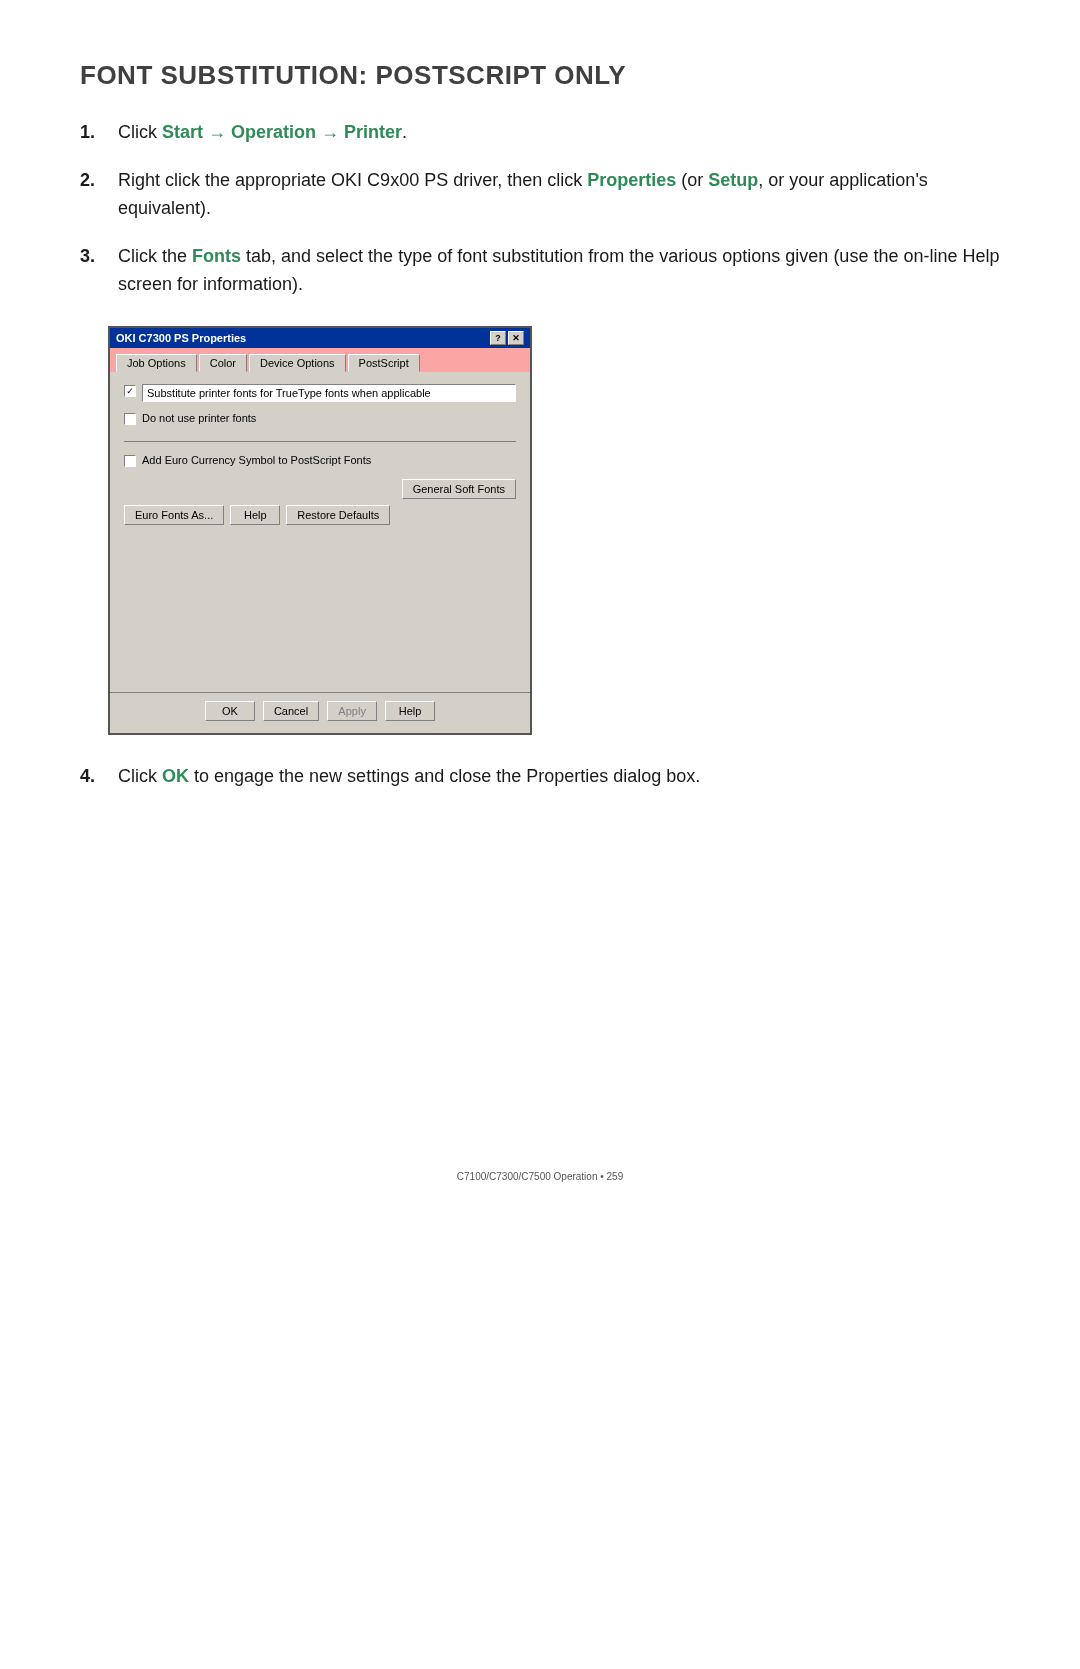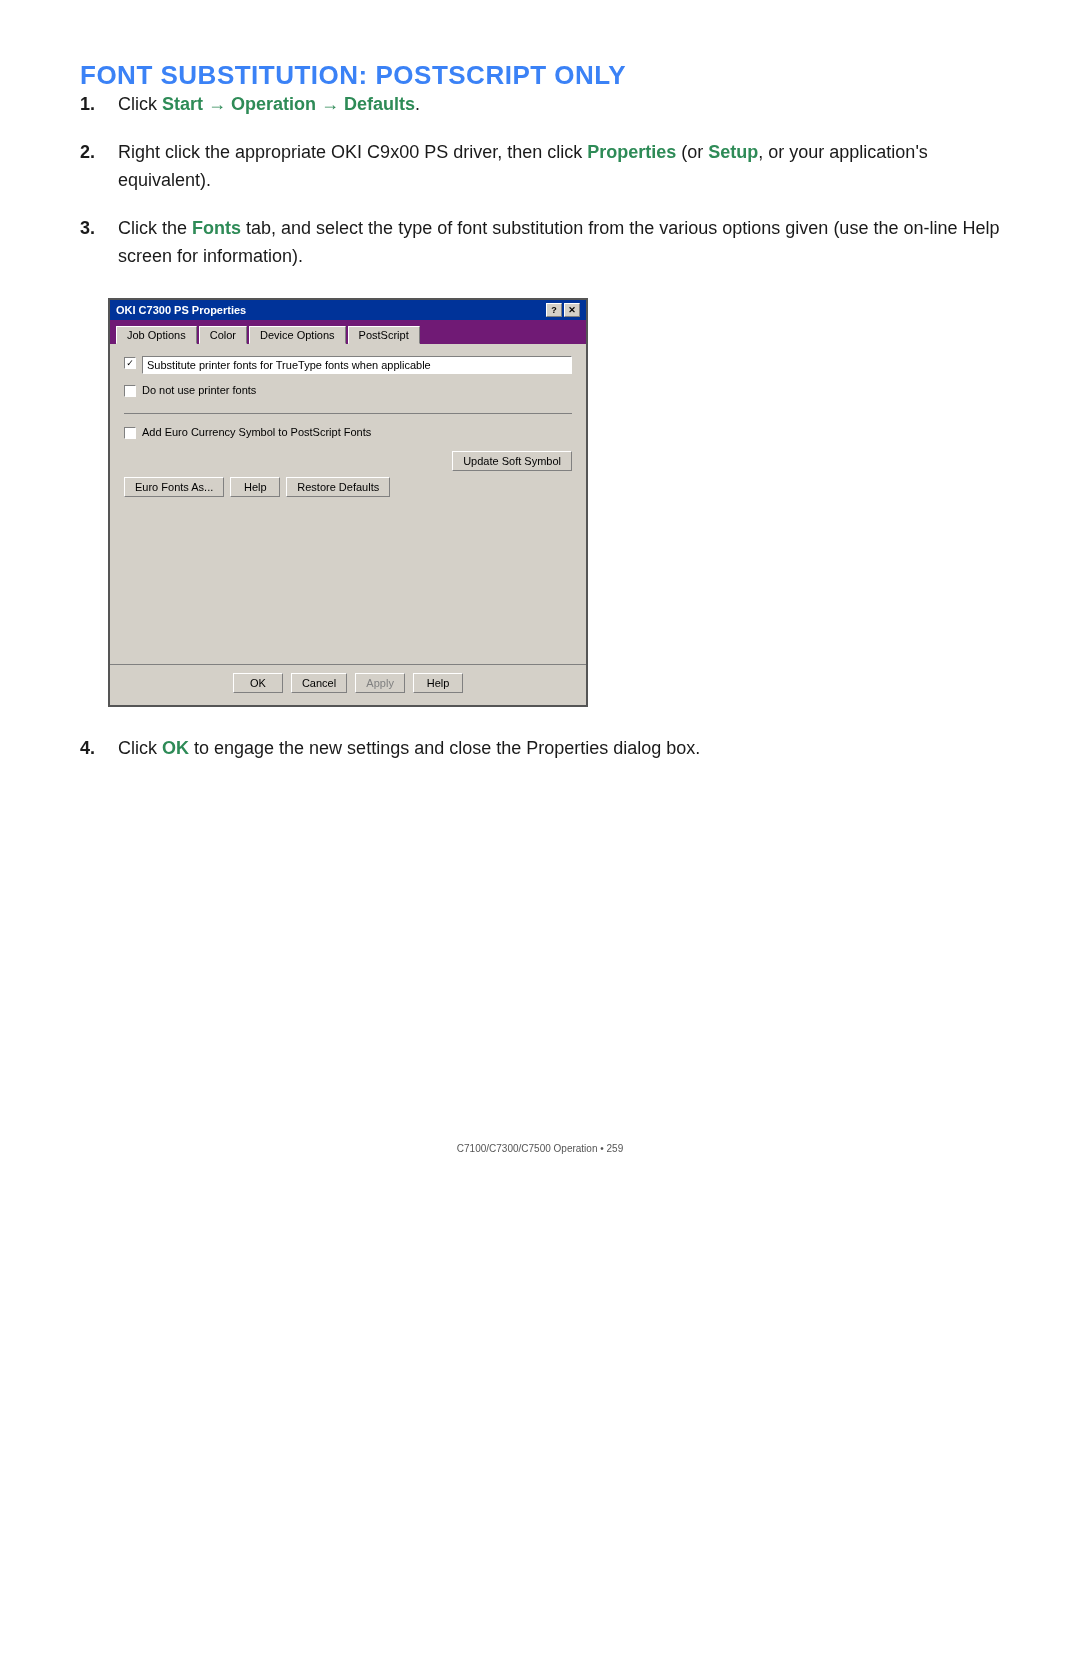--- a/index.html
+++ b/index.html
@@ -12,21 +12,22 @@
       font-size: 18px;
       color: #1a1a1a;
       padding: 60px 80px 60px 80px;
     }
 
     h1 {
       font-size: 26px;
       font-weight: 900;
       text-transform: uppercase;
       letter-spacing: 0.5px;
-      color: #3b82f6;
+      margin-bottom: 28px;
+      color: #404040;
     }
 
     .steps {
       list-style: none;
       padding: 0;
     }
 
     .steps li {
       display: flex;
       gap: 10px;
@@ -51,22 +52,22 @@
 
     .arrow {
       color: #2e8b57;
       font-weight: 700;
     }
 
     
     .dialog-container {
       margin: 28px 0 28px 28px;
       border: 2px solid #555;
-      width: 480px;
-      background: #701a75;
+      width: 424px;
+      background: #fca5a5;
       font-family: 'Arial', sans-serif;
       font-size: 11px;
       color: #000;
     }
 
     .dialog-titlebar {
       background: #003399;
       color: #fff;
       display: flex;
       align-items: center;
@@ -238,21 +239,21 @@
 </head>
 <body>
 
 <h1>FONT SUBSTITUTION: POSTSCRIPT ONLY</h1>
 
 <ol class="steps">
 
   <li>
     <span class="step-number">1.</span>
     <span class="step-content">
-      <span>Click </span><span class="green-link">Start</span><span class="arrow"> → </span><span class="green-link">Operation</span><span class="arrow"> → </span><span class="green-link">Defaults</span><span>.</span>
+      <span>Click </span><span class="green-link">Start</span><span class="arrow"> → </span><span class="green-link">Operation</span><span class="arrow"> → </span><span class="green-link">Printer</span><span>.</span>
     </span>
   </li>
 
   <li>
     <span class="step-number">2.</span>
     <span class="step-content">
       <span>Right click the appropriate OKI C9x00 PS driver, then click </span><span class="green-link">Properties</span><span> (or </span><span class="green-link">Setup</span><span>, or your application's equivalent).</span>
     </span>
   </li>
 
@@ -295,21 +296,21 @@
     </div>
 
     <hr class="divider-line">
 
     <div class="checkbox-row">
       <div class="checkbox-win"></div>
       <span>Add Euro Currency Symbol to PostScript Fonts</span>
     </div>
 
     <div class="btn-row right" style="margin-top:12px;">
-      <button class="win-btn">Update Soft Symbol</button>
+      <button class="win-btn">General Soft Fonts</button>
     </div>
 
     <div class="btn-row">
       <button class="win-btn small">Euro Fonts As...</button>
       <button class="win-btn small">Help</button>
       <button class="win-btn">Restore Defaults</button>
     </div>
   </div>
 
   <div class="dialog-footer">

